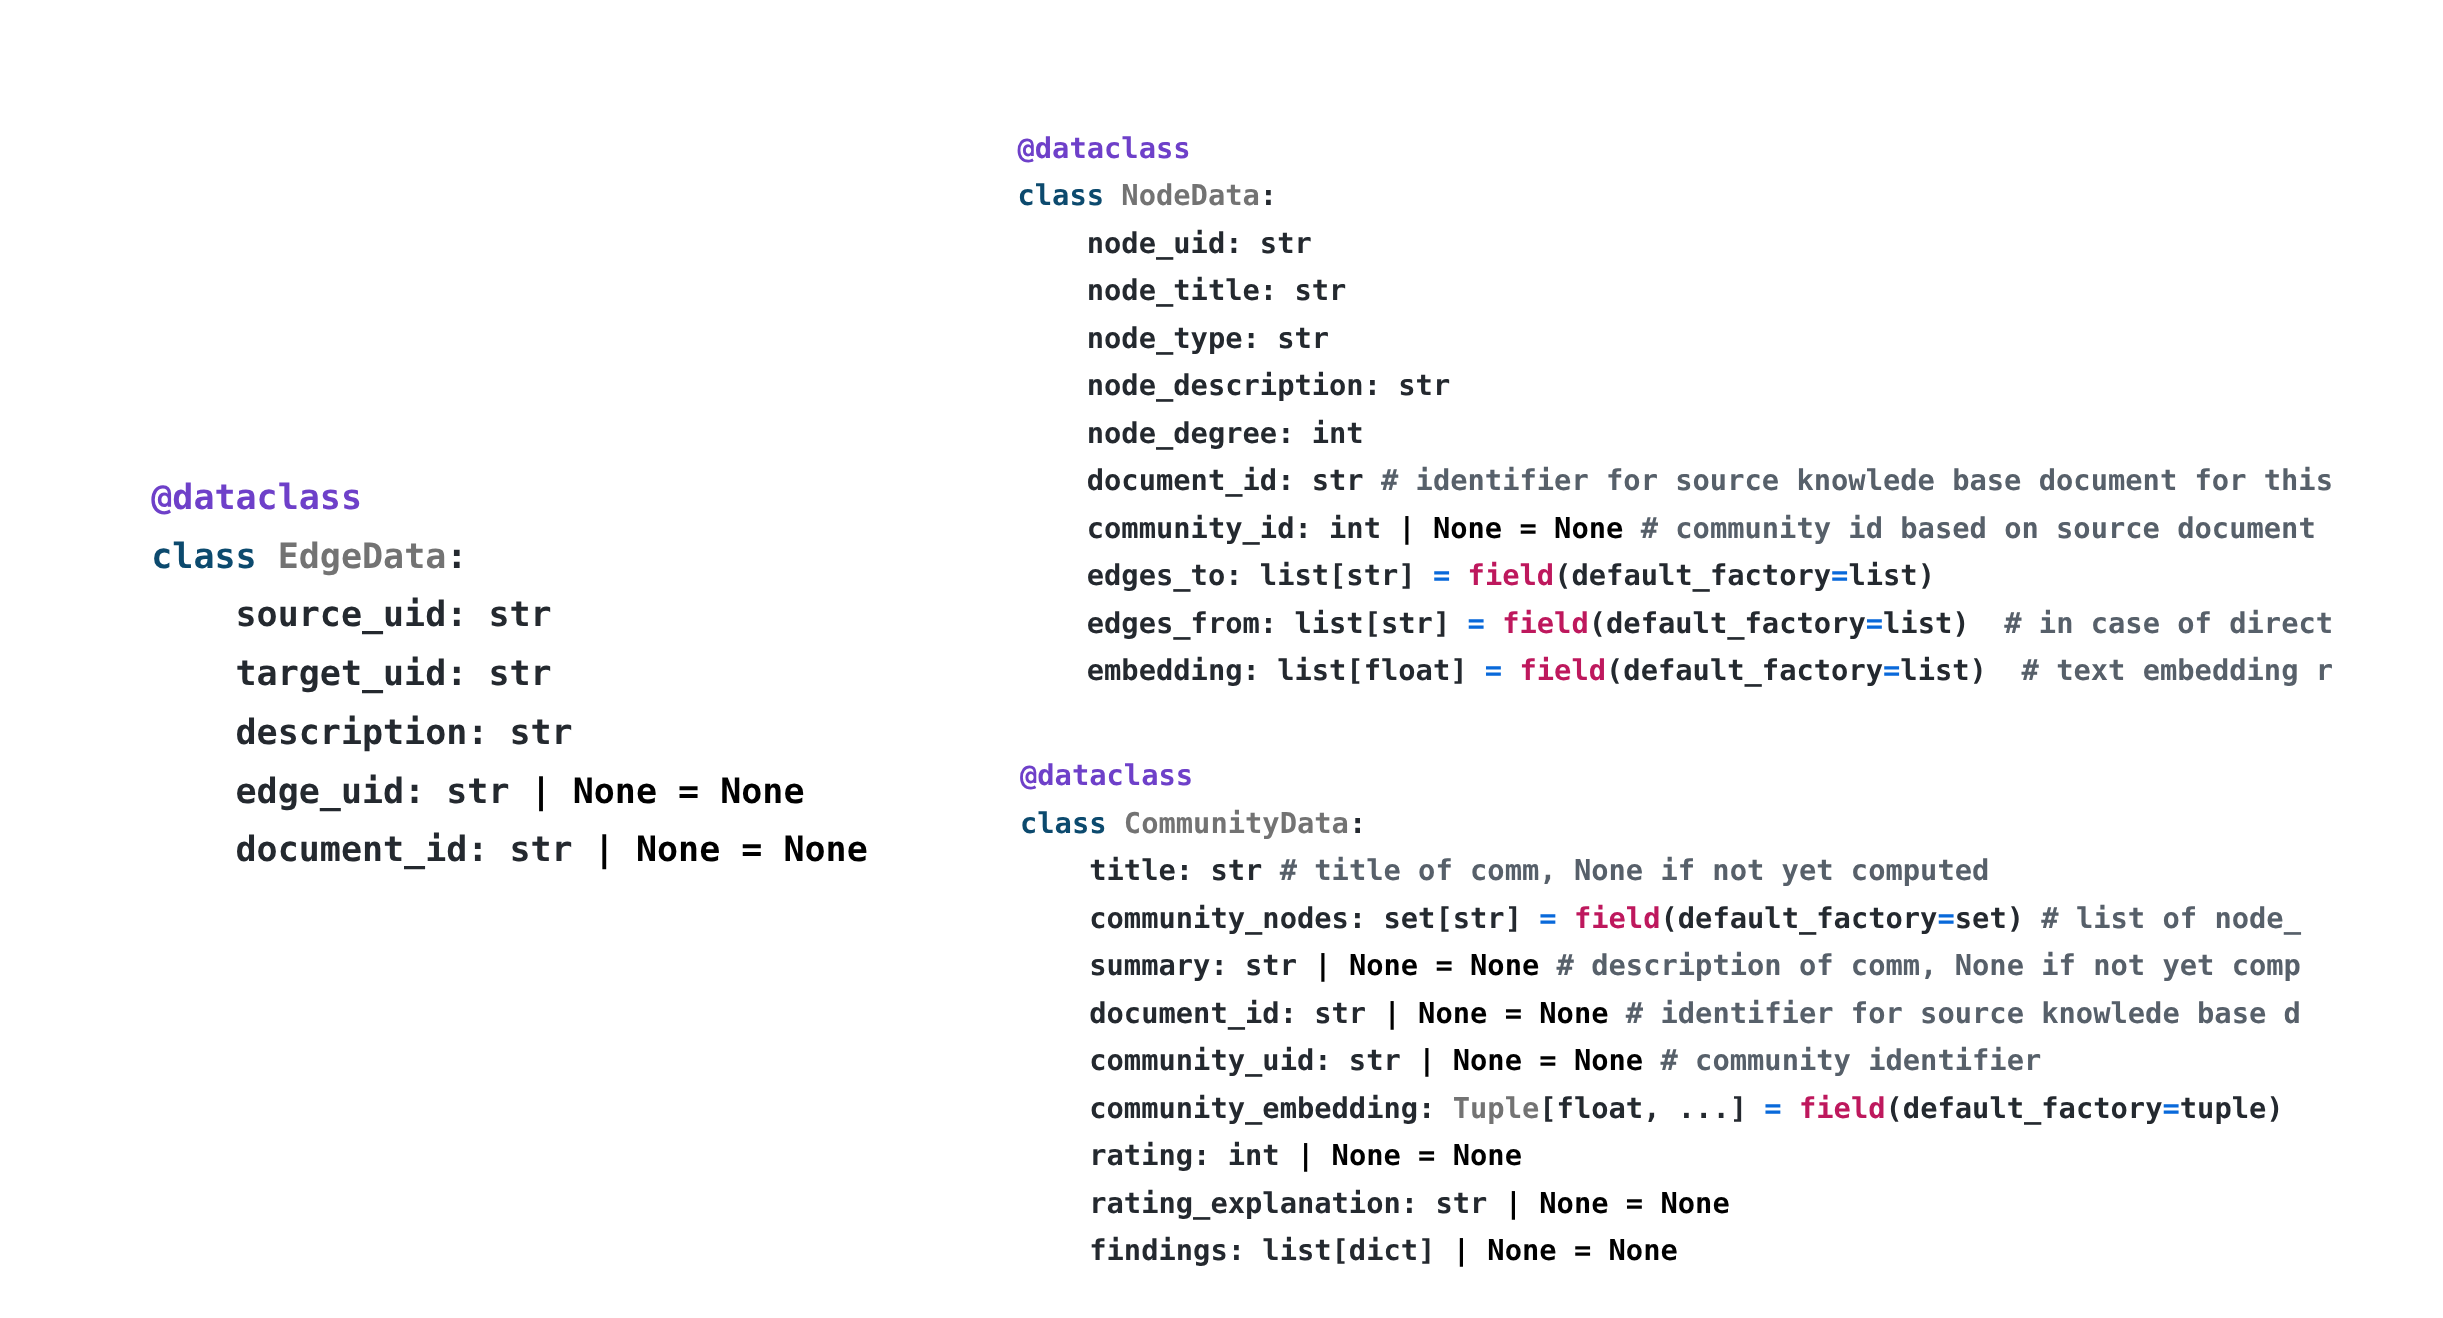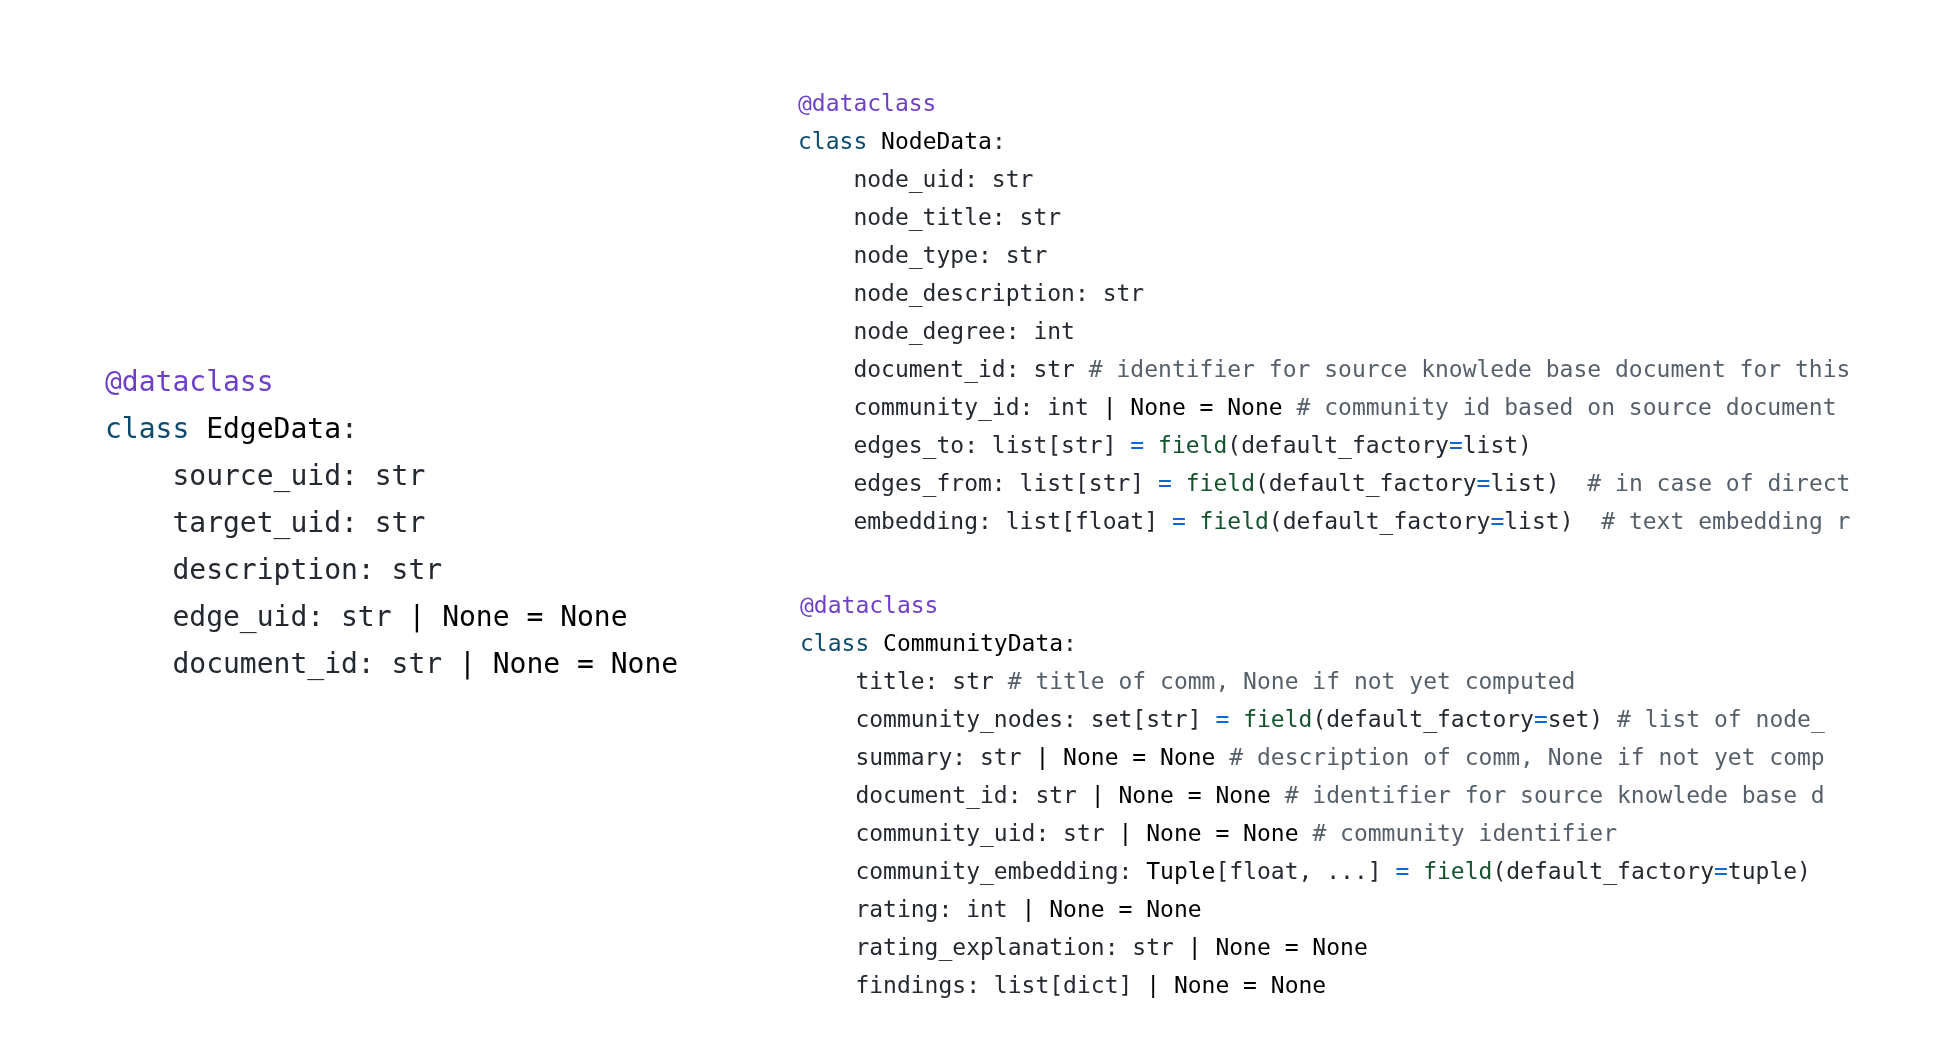--- a/index.html
+++ b/index.html
@@ -9,31 +9,32 @@
   }
   body {
     position: relative;
     width: 1954px;
     height: 1054px;
     overflow: hidden;
     font-family: "DejaVu Sans Mono", "Liberation Mono", monospace;
   }
   .code {
     position: absolute;
-    margin: 0;
+    margin: 16px;
     white-space: pre;
     font-family: "DejaVu Sans Mono", "Liberation Mono", monospace;
     color: #24292f;
+    font-weight: bold;
   }
   .code div { white-space: pre; }
   .tok-plain { color: #24292f; }
   .tok-kw    { color: #0c4a6e; }   
-  .tok-cls   { color: #000000; }   
+  .tok-cls   { color: #737373; }   
   .tok-dec   { color: #6e40c9; }   
-  .tok-fn    { color: #14532d; }   
+  .tok-fn    { color: #be185d; }   
   .tok-const { color: #000000; }   
   .tok-op    { color: #0969da; }   
   .tok-com   { color: #57606a; text-align: right; }   
 </style>
 </head>
 <body>
 
 <pre class="code" style="left: 105px; top: 358px; font-size: 28px; line-height: 47px;"><div><span class="tok-dec">@dataclass</span></div><div><span class="tok-kw">class </span><span class="tok-cls">EdgeData</span><span class="tok-plain">:</span></div><div><span class="tok-plain">    source_uid: str</span></div><div><span class="tok-plain">    target_uid: str</span></div><div><span class="tok-plain">    description: str</span></div><div><span class="tok-plain">    edge_uid: str </span><span class="tok-const">| None = None</span></div><div><span class="tok-plain">    document_id: str </span><span class="tok-const">| None = None</span></div></pre>
 
 <pre class="code" style="left: 798px; top: 84px; font-size: 23px; line-height: 38px;"><div><span class="tok-dec">@dataclass</span></div><div><span class="tok-kw">class </span><span class="tok-cls">NodeData</span><span class="tok-plain">:</span></div><div><span class="tok-plain">    node_uid: str</span></div><div><span class="tok-plain">    node_title: str</span></div><div><span class="tok-plain">    node_type: str</span></div><div><span class="tok-plain">    node_description: str</span></div><div><span class="tok-plain">    node_degree: int</span></div><div><span class="tok-plain">    document_id: str </span><span class="tok-com"># identifier for source knowlede base document for this</span></div><div><span class="tok-plain">    community_id: int </span><span class="tok-const">| None = None</span><span class="tok-plain"> </span><span class="tok-com"># community id based on source document</span></div><div><span class="tok-plain">    edges_to: list[str] </span><span class="tok-op">=</span><span class="tok-plain"> </span><span class="tok-fn">field</span><span class="tok-plain">(default_factory</span><span class="tok-op">=</span><span class="tok-plain">list)</span></div><div><span class="tok-plain">    edges_from: list[str] </span><span class="tok-op">=</span><span class="tok-plain"> </span><span class="tok-fn">field</span><span class="tok-plain">(default_factory</span><span class="tok-op">=</span><span class="tok-plain">list)</span><span class="tok-com">  # in case of direct</span></div><div><span class="tok-plain">    embedding: list[float] </span><span class="tok-op">=</span><span class="tok-plain"> </span><span class="tok-fn">field</span><span class="tok-plain">(default_factory</span><span class="tok-op">=</span><span class="tok-plain">list)</span><span class="tok-com">  # text embedding r</span></div></pre>

